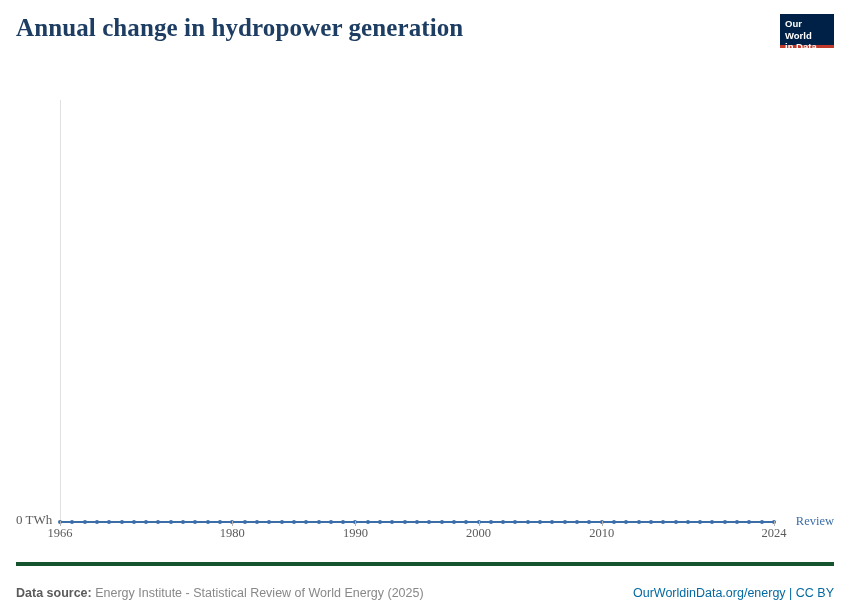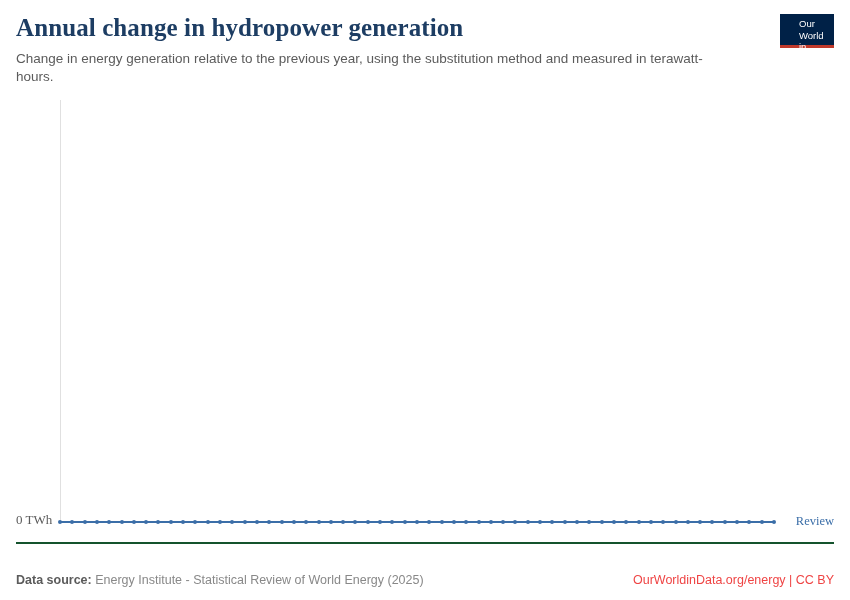--- a/index.html
+++ b/index.html
@@ -44,23 +44,23 @@
   .owid-logo {
     position: absolute;
     top: 0px;
     right: 0px;
     width: 54px;
     height: 34px;
     background: #002147;
     color: #ffffff;
     font-family: "Liberation Sans", sans-serif;
     font-size: 9.5px;
-    font-weight: 400;
+    font-weight: 700;
     line-height: 11.5px;
-    padding: 4px 5px 0 19px;
+    padding: 4px 5px 0 5px;
     box-sizing: border-box;
     border-bottom: 3px solid #c0392b;
   }
   .owid-logo .l2 {
     display: block;
   }
 
   
   .plot-wrap {
     position: absolute;
@@ -146,49 +146,47 @@
     height: 5px;
     background: #b5b5b5;
     bottom: 18px;
   }
 
   
   .footer {
     position: absolute;
     left: 16px;
     right: 16px;
-    bottom: 13px;
-    border-top: 2px solid #14532d;
-    padding-top: 9px;
+    bottom: 0;
+    border-top: 4px solid #14532d;
     display: flex;
     justify-content: space-between;
     align-items: baseline;
     font-size: 12.5px;
     color: #888888;
   }
   .footer .src-label {
     color: #5b5b5b;
     font-weight: 700;
   }
   .footer .src-text {
     color: #888888;
   }
   .footer-right {
-    color: #ef4444;
+    color: #0369a1;
     margin-top: 20px;
   }
 </style>
 </head>
 <body>
 
 <div class="page">
 
   <div class="header">
     <h1 class="chart-title">Annual change in hydropower generation</h1>
-    <p class="chart-subtitle">Change in energy generation relative to the previous year, using the substitution method and measured in terawatt-hours.</p>
     <div class="owid-logo">
       <span class="l1">Our World</span>
       <span class="l2">in Data</span>
     </div>
   </div>
 
   <div class="plot-wrap">
     <div class="y-axis-label">0 TWh</div>
     <div class="vline"></div>
     <div class="axis-line"></div>
@@ -248,20 +246,34 @@
         <div class="marker" style="left: 87.931%;"></div>
         <div class="marker" style="left: 89.6552%;"></div>
         <div class="marker" style="left: 91.3793%;"></div>
         <div class="marker" style="left: 93.1034%;"></div>
         <div class="marker" style="left: 94.8276%;"></div>
         <div class="marker" style="left: 96.5517%;"></div>
         <div class="marker" style="left: 98.2759%;"></div>
         <div class="marker" style="left: 100%;"></div>
       </div>
     <div class="series-label">Review</div>
+    <div class="x-ticks" id="xticks">
+        <div class="x-tick-mark" style="left: 0%;"></div>
+        <div class="x-tick" style="left: 0%;">1966</div>
+        <div class="x-tick-mark" style="left: 24.1379%;"></div>
+        <div class="x-tick" style="left: 24.1379%;">1980</div>
+        <div class="x-tick-mark" style="left: 41.3793%;"></div>
+        <div class="x-tick" style="left: 41.3793%;">1990</div>
+        <div class="x-tick-mark" style="left: 58.6207%;"></div>
+        <div class="x-tick" style="left: 58.6207%;">2000</div>
+        <div class="x-tick-mark" style="left: 75.8621%;"></div>
+        <div class="x-tick" style="left: 75.8621%;">2010</div>
+        <div class="x-tick-mark" style="left: 100%;"></div>
+        <div class="x-tick" style="left: 100%;">2024</div>
+      </div>
   </div>
 
   <div class="footer">
     <div class="footer-left">
       <span class="src-label">Data source:</span>
       <span class="src-text">Energy Institute - Statistical Review of World Energy (2025)</span>
     </div>
     <div class="footer-right">OurWorldinData.org/energy | CC BY</div>
   </div>
 

